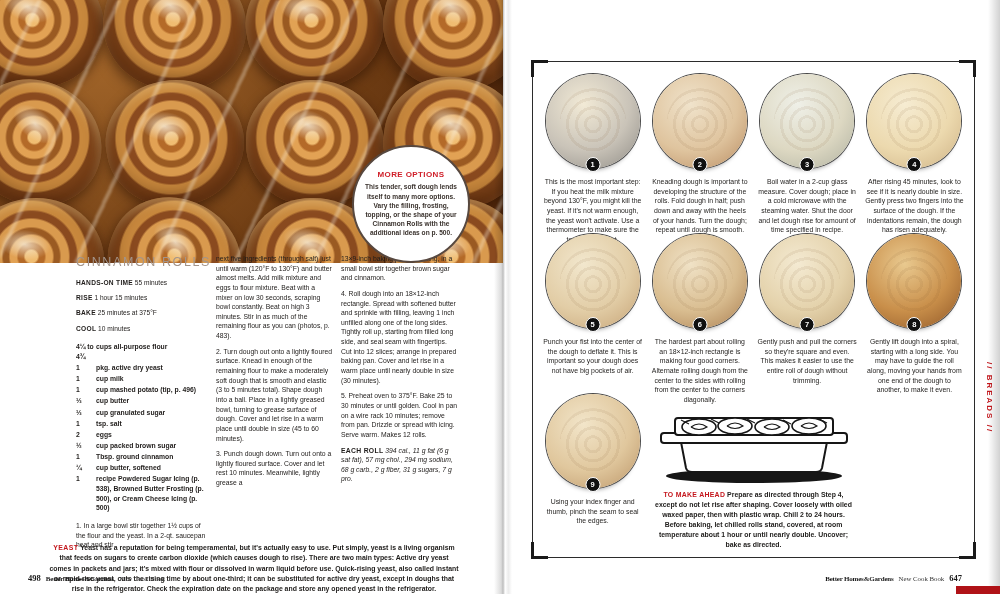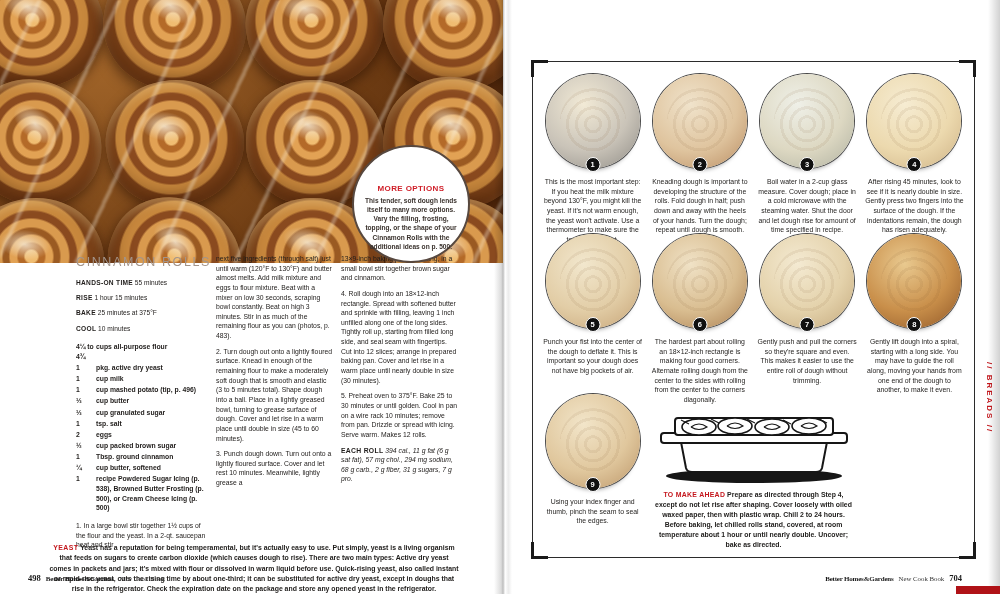--- a/index.html
+++ b/index.html
@@ -26,21 +26,21 @@
     background:radial-gradient(ellipse,rgba(247,238,219,.8),rgba(247,238,219,0) 70%);transform:rotate(18deg);}
   .roll:nth-child(2n){transform:rotate(8deg) scale(1.04);}
   .roll:nth-child(3n){transform:rotate(-10deg);}
   .roll:nth-child(5n){transform:rotate(22deg) scale(.98);}
   #hero-photo .glaze{position:absolute;inset:0;opacity:.45;filter:blur(1px);
     background:repeating-linear-gradient(115deg,transparent 0 34px,rgba(250,242,226,.7) 34px 38px,transparent 38px 72px);}
 
   
   #more-options{position:absolute;left:352px;top:145px;width:118px;height:118px;border-radius:50%;
     background:#fff;border:2px solid #57483f;box-sizing:border-box;z-index:5;
-    display:flex;flex-direction:column;justify-content:flex-end;text-align:center;padding:10px 11px;}
+    display:flex;flex-direction:column;justify-content:center;text-align:center;padding:10px 11px;}
   #more-options h3{margin:0 0 3px;font-size:8px;letter-spacing:.4px;color:#d0202a;}
   #more-options p{margin:0;font-size:6.6px;font-weight:bold;color:#3a322d;line-height:1.4;}
 
   
   #recipe{position:absolute;left:0;top:254px;width:503px;height:262px;}
   .col{position:absolute;top:0;font-size:6.8px;line-height:1.42;color:#1f1c1a;}
   #col1{left:76px;width:132px;}
   #col2{left:216px;width:116px;}
   #col3{left:341px;width:116px;}
   #recipe-title{font-size:12.5px;font-weight:normal;letter-spacing:1.6px;color:#a3948a;margin:0 0 6px;white-space:nowrap;}
@@ -324,19 +324,19 @@
         <p id="make-ahead"><span class="red-label">TO MAKE AHEAD</span> <span>Prepare as directed through Step 4, except do not let rise after shaping. Cover loosely with oiled waxed paper, then with plastic wrap. Chill 2 to 24 hours. Before baking, let chilled rolls stand, covered, at room temperature about 1 hour or until nearly double. Uncover; bake as directed.</span></p>
       </div>
     </div>
   </div>
 
   <div id="breads-tab">// BREADS //</div>
 
   <div class="footer" id="footer-right">
     <span class="brand">Better Homes&amp;Gardens</span>
     <span class="book-name">New Cook Book</span>
-    <span class="page-num">704</span>
+    <span class="page-num">647</span>
   </div>
   <div id="page-tab"></div>
 </div>
 
 <div class="gutter"></div>
 <div class="right-edge"></div>
 
 </body></html>

